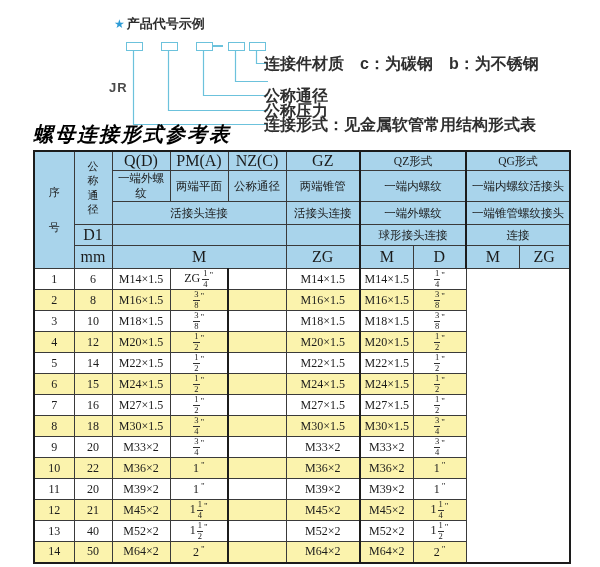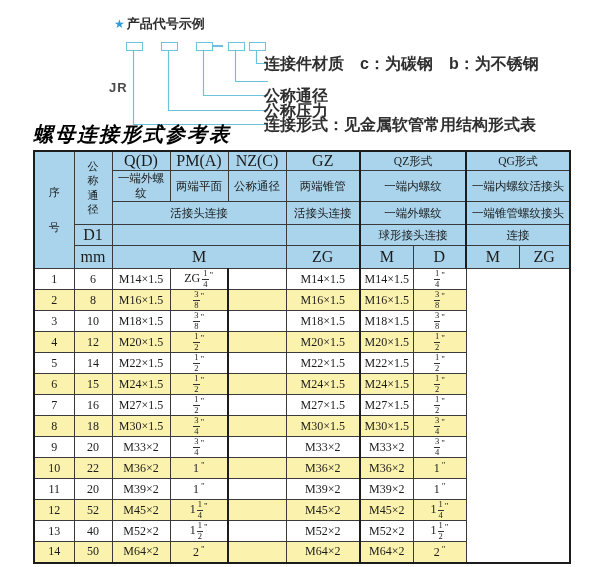--- a/index.html
+++ b/index.html
@@ -262,21 +262,21 @@
           <td>20</td>
           <td>M39×2</td>
           <td><span class="whole">1</span><span class="inch">"</span></td>
           <td class="bl2"></td>
           <td>M39×2</td>
           <td class="bl2">M39×2</td>
           <td><span class="whole">1</span><span class="inch">"</span></td>
         </tr>
         <tr class="alt">
           <td>12</td>
-          <td>52</td>
+          <td>21</td>
           <td>M45×2</td>
           <td><span class="whole">1</span><span class="frac"><span class="fn">1</span><span class="fd">4</span></span><span class="inch">"</span></td>
           <td class="bl2"></td>
           <td>M45×2</td>
           <td class="bl2">M45×2</td>
           <td><span class="whole">1</span><span class="frac"><span class="fn">1</span><span class="fd">4</span></span><span class="inch">"</span></td>
         </tr>
         <tr>
           <td>13</td>
           <td>40</td>

